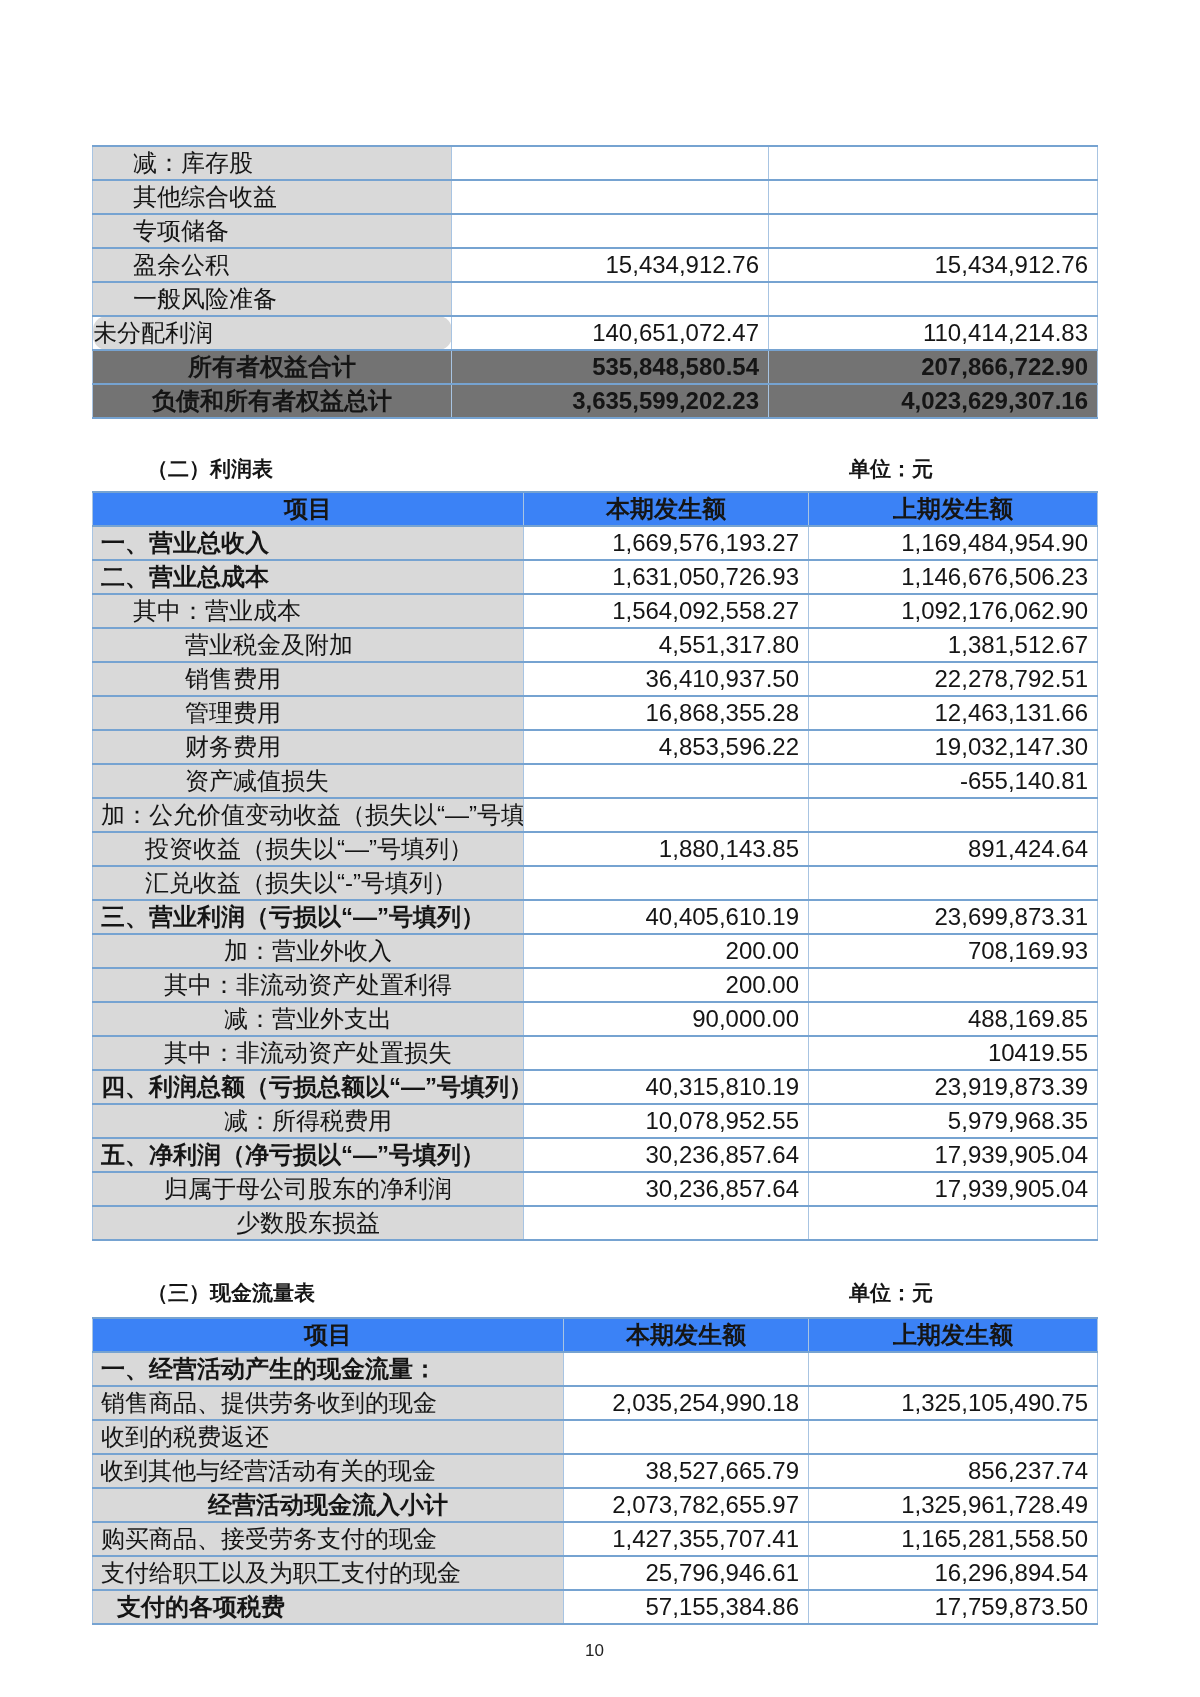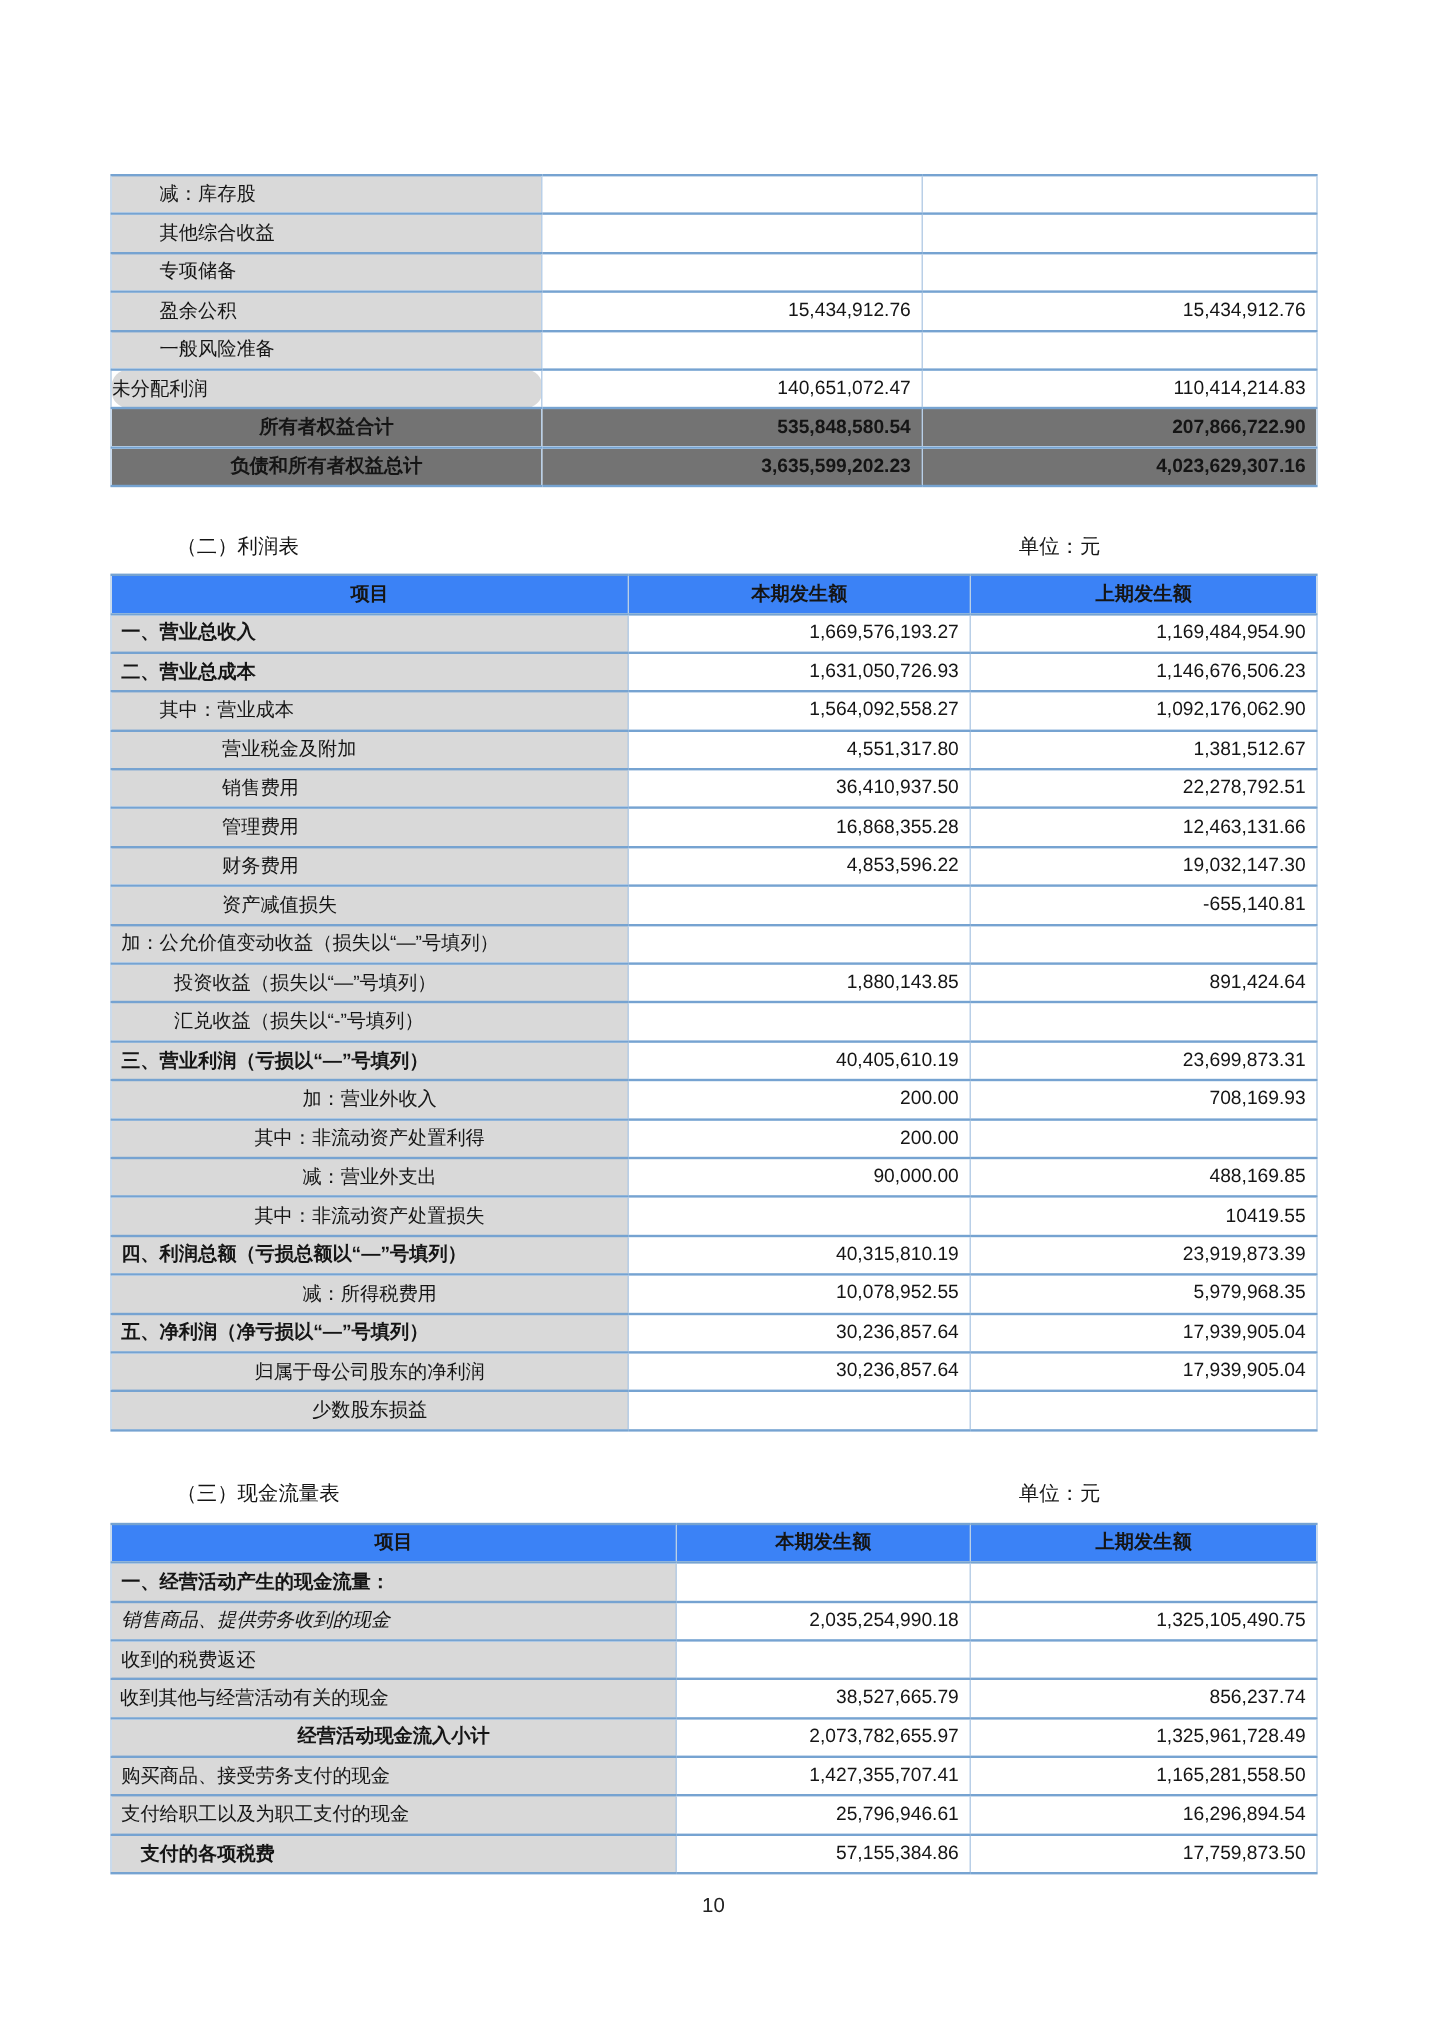--- a/index.html
+++ b/index.html
@@ -14,21 +14,21 @@
   }
   .content {
     margin-left:92px;
     width:1005px;
     padding-top:145px;
   }
   table {
     width:100%;
     border-collapse:collapse;
     table-layout:fixed;
-    font-size:16px;
+    font-size:24px;
   }
   td, th {
     border-left:1px solid #a8c4e2;
     border-right:1px solid #a8c4e2;
     border-top:2px solid #76a3d1;
     border-bottom:2px solid #76a3d1;
     height:32.4px;
     overflow:hidden;
     white-space:nowrap;
     font-weight:normal;
@@ -39,22 +39,22 @@
     text-align:center;
   }
   td.lab { background:#d9d9d9; text-align:left; }
   td.num { background:#ffffff; text-align:right; padding-right:9px; }
   td.ctr { text-align:center; padding-left:0; }
   .bold { font-weight:bold; }
   tr.total td { background:#737373; font-weight:bold; }
   .sec-title {
     position:relative;
     height:28px;
-    font-size:17px;
-    font-weight:normal;
+    font-size:21px;
+    font-weight:bold;
     line-height:28px;
     text-align:right;
   }
   .sec-title .name { position:absolute; left:55px; top:0; }
   .sec-title .unit { position:absolute; left:757px; top:0; }
   .title-income   { margin-top:36px; margin-bottom:8px; }
   .title-cashflow { margin-top:38px; margin-bottom:10px; }
   .page-number {
     margin-top:16px;
     text-align:center;
@@ -263,21 +263,21 @@
           <th>上期发生额</th>
         </tr>
       </thead>
       <tbody id="cashflow-body">
           <tr>
             <td class="lab bold" style="padding-left: 8px;">一、经营活动产生的现金流量：</td>
             <td class="num"></td>
             <td class="num"></td>
           </tr>
           <tr>
-            <td class="lab" style="padding-left: 8px; font-style: italic;">销售商品、提供劳务收到的现金</td>
+            <td class="lab" style="padding-left: 8px;">销售商品、提供劳务收到的现金</td>
             <td class="num">2,035,254,990.18</td>
             <td class="num">1,325,105,490.75</td>
           </tr>
           <tr>
             <td class="lab" style="padding-left: 8px;">收到的税费返还</td>
             <td class="num"></td>
             <td class="num"></td>
           </tr>
           <tr>
             <td class="lab" style="padding-left: 7px;">收到其他与经营活动有关的现金</td>

